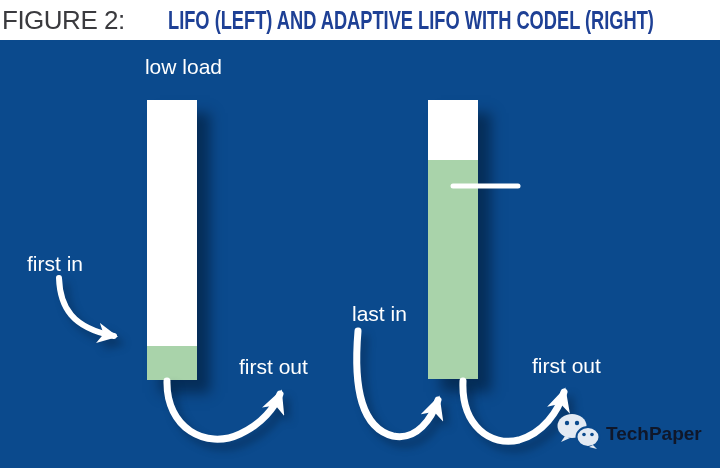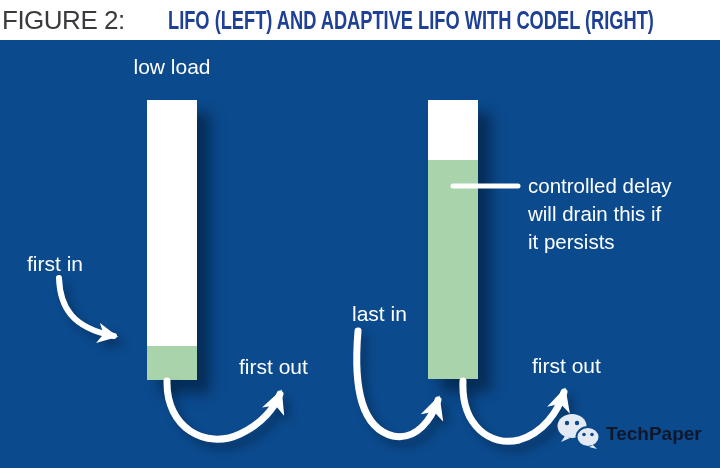--- a/index.html
+++ b/index.html
@@ -27,21 +27,21 @@
     box-shadow:13px 13px 12px rgba(2,22,45,0.55);
   }
   .bar-left{left:147px;top:100px;width:50px;height:280px;}
   .bar-right{left:428px;top:100px;width:50px;height:279px;}
   .drain{position:absolute;left:0;bottom:0;width:100%;background:#a9d3aa;}
   .drain-left{height:34px;}
   .drain-right{height:219px;}
   
   .lbl{position:absolute;color:#ffffff;font-size:21px;white-space:nowrap;}
   .load-lbl{width:100px;text-align:center;}
-  .low-load{left:122px;top:55px;}
+  .low-load{left:122px;top:55px;text-align:right;}
   .high-load{left:402px;top:55px;}
   .first-in{left:27px;top:252px;}
   .first-out-left{left:239px;top:355px;}
   .last-in{left:328px;top:302px;margin-left:24px;}
   .first-out-right{left:532px;top:354px;}
   .callout{
     left:528px;top:172px;width:190px;font-size:20.5px;line-height:28px;
     white-space:pre-line;
   }
   
@@ -91,23 +91,20 @@
     <path class="arrow" d="M167,381 C166,428 206,450 240,434 C262,424 275,407 280,394" marker-end="url(#ah)"></path>
     <path class="arrow" d="M358,331 C353,390 362,428 393,436 C417,441 432,418 438,400" marker-end="url(#ah)"></path>
     <path class="arrow" d="M463,381 C461,426 491,447 519,440 C543,433 558,412 564,392" marker-end="url(#ah)"></path>
     <line class="leader" x1="453" y1="186" x2="518" y2="186"></line>
   </svg>
 
   <div class="lbl first-in">first in</div>
   <div class="lbl first-out-left">first out</div>
   <div class="lbl last-in">last in</div>
   <div class="lbl first-out-right">first out</div>
-  <div class="lbl callout">controlled delay
-will drain this if
-it persists</div>
 
   <div class="brand-wrap">
     <svg class="wechat" width="46" height="36" viewBox="0 0 46 36">
       <ellipse cx="16" cy="13" rx="14.5" ry="12" fill="#e3eaf3"></ellipse>
       <path d="M9,23 L5,29 L14,25 z" fill="#e3eaf3"></path>
       <circle cx="11" cy="10" r="2.2" fill="#0b4a8d"></circle>
       <circle cx="21" cy="10" r="2.2" fill="#0b4a8d"></circle>
       <ellipse cx="32" cy="24" rx="11.5" ry="10" fill="#e3eaf3" stroke="#0b4a8d" stroke-width="2"></ellipse>
       <path d="M37,32 L41,36 L33,34 z" fill="#e3eaf3"></path>
       <circle cx="28" cy="21.5" r="1.8" fill="#0b4a8d"></circle>

